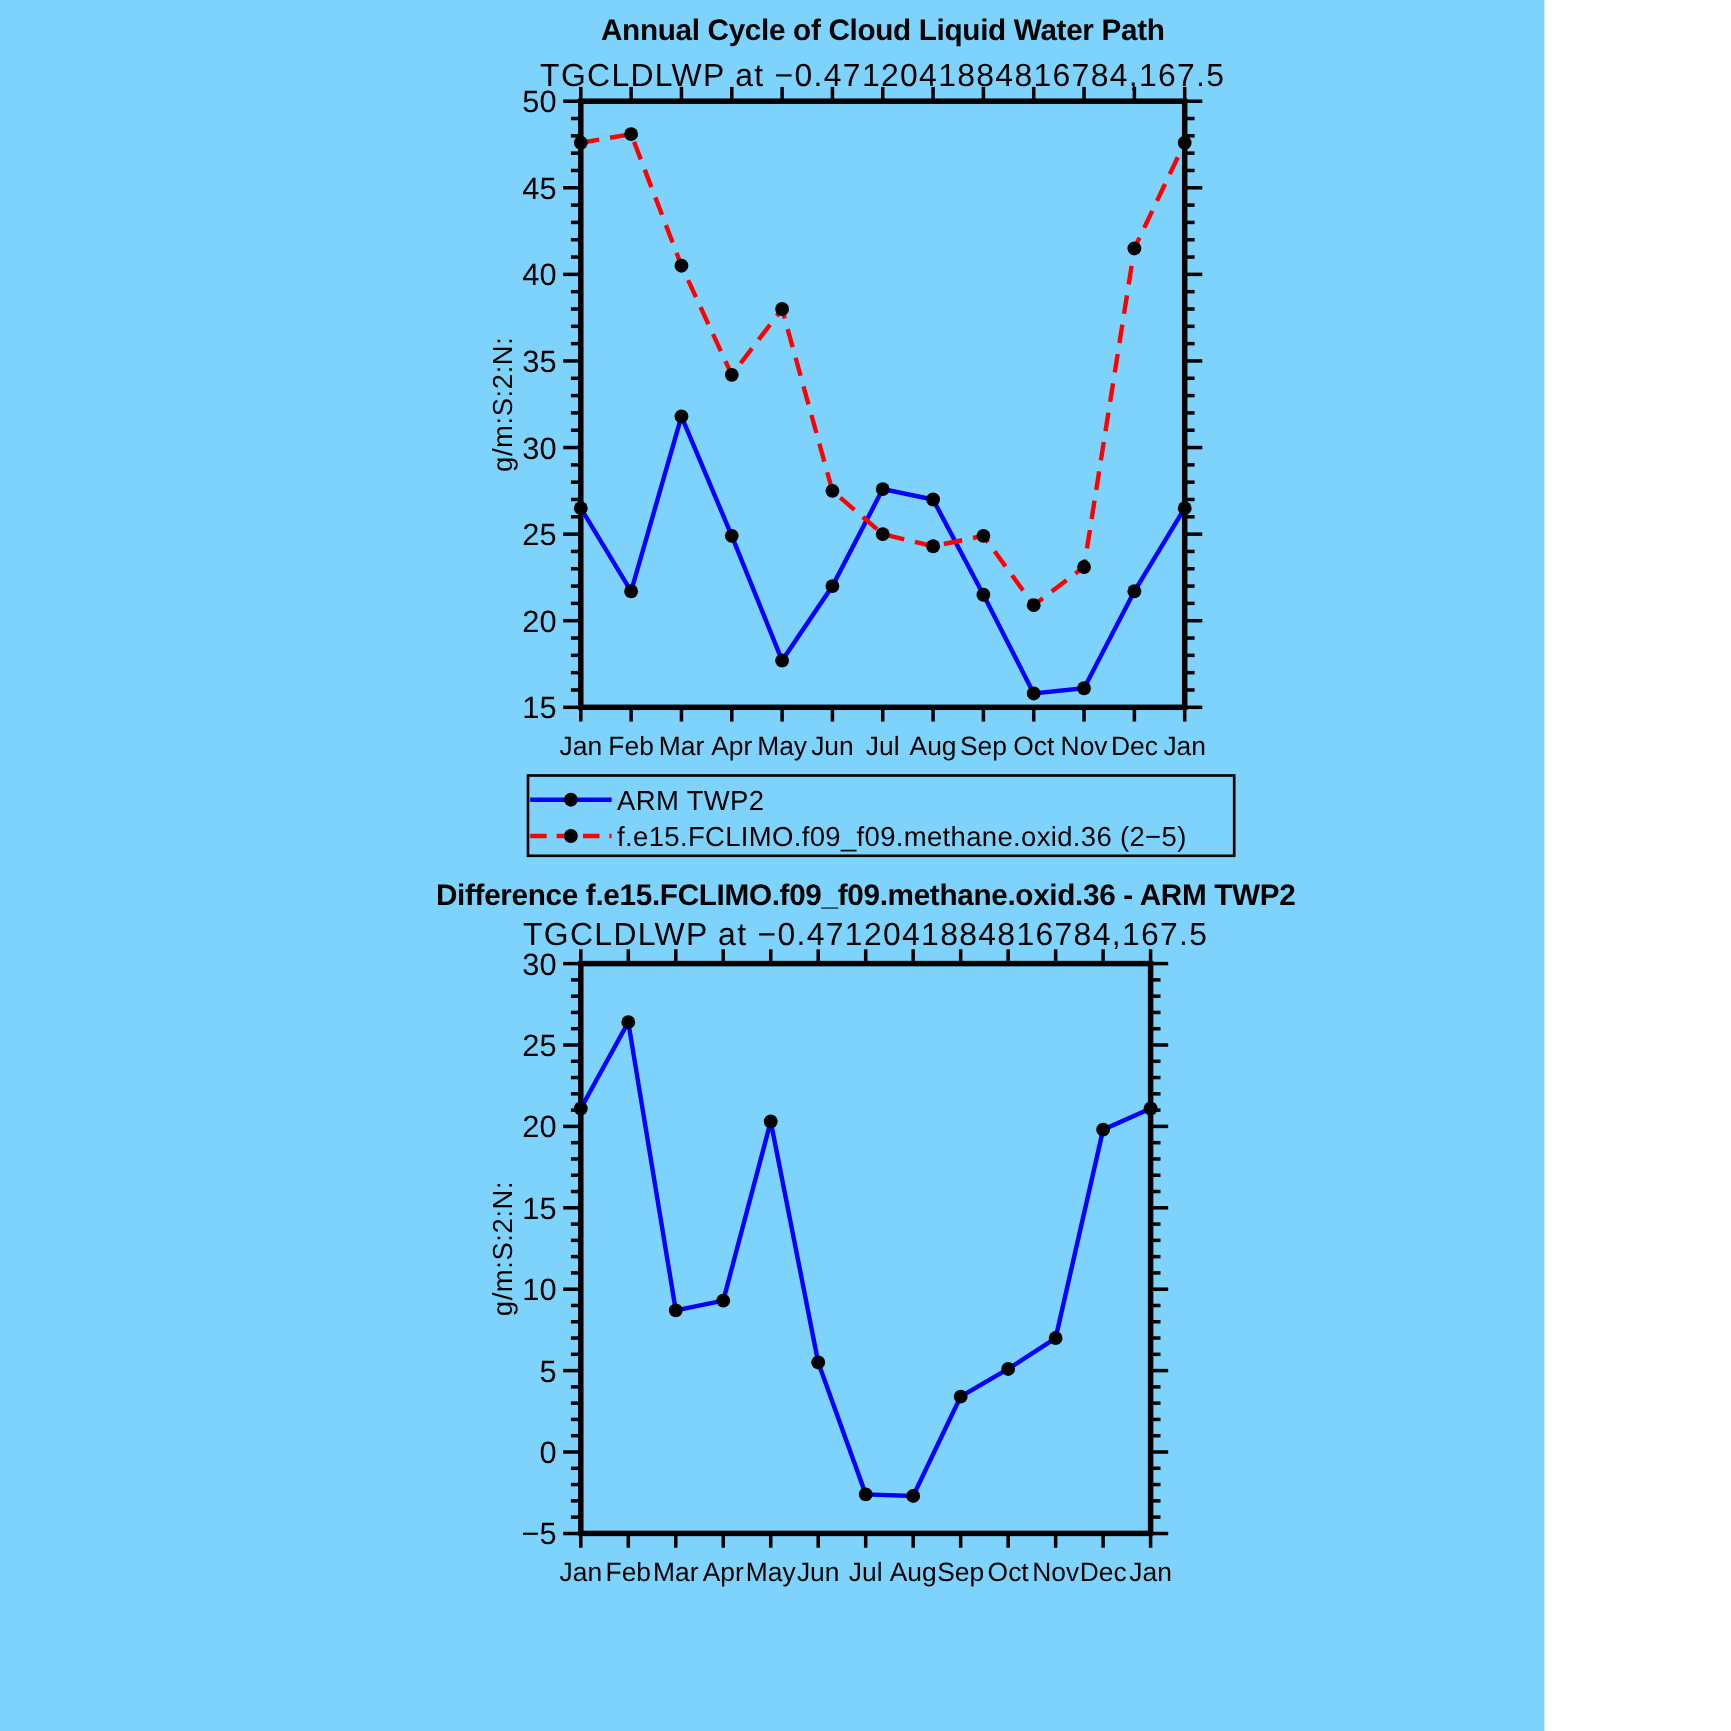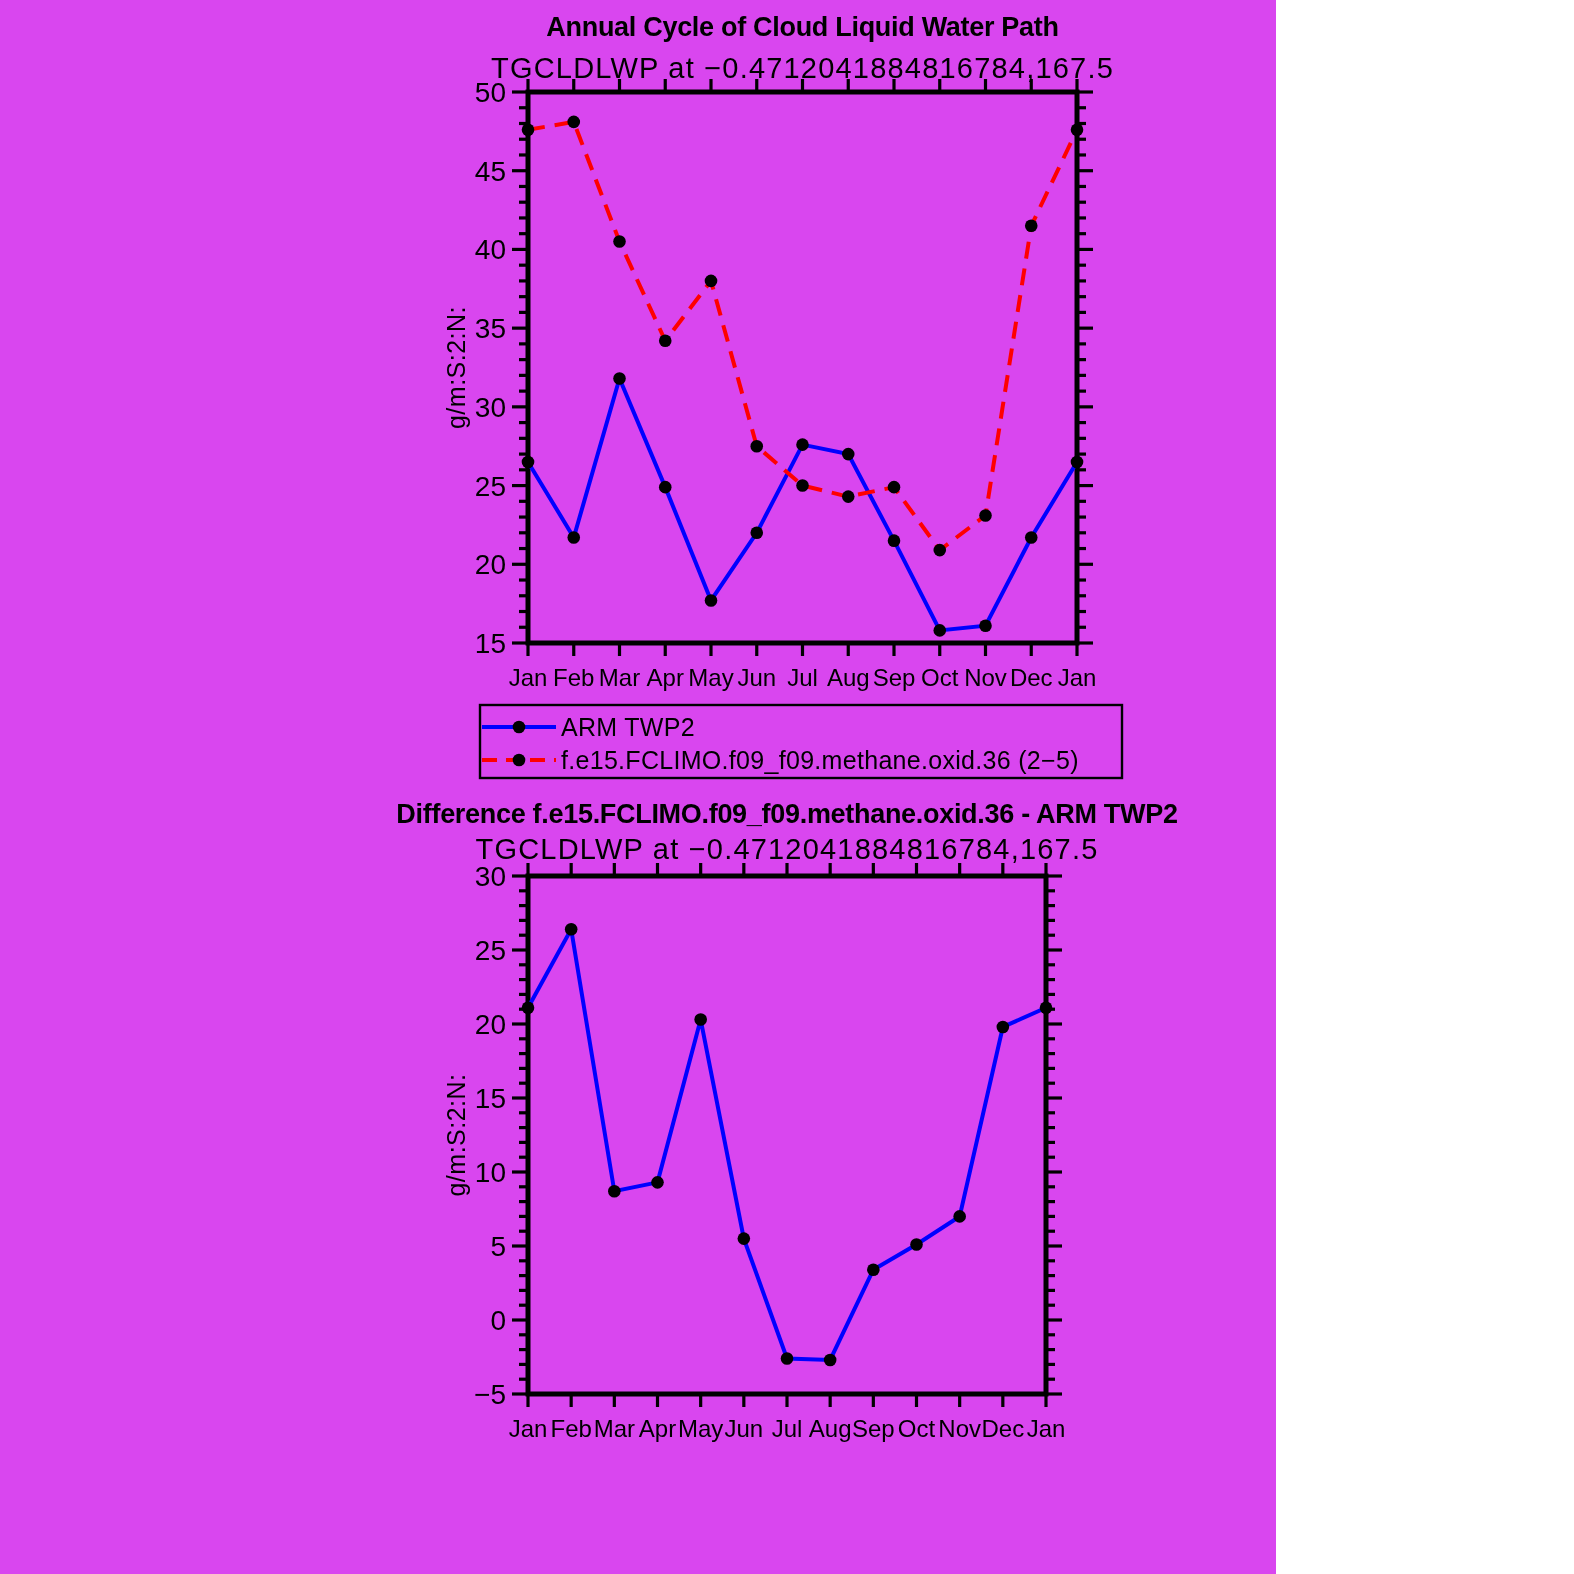--- a/index.html
+++ b/index.html
@@ -1,20 +1,20 @@
 <!DOCTYPE html>
 <html><head>
 <meta charset="utf-8">
 <style>
   html, body { margin: 0; padding: 0; background: #ffffff; }
   .page {
     position: relative;
-    width: 1276px;
+    width: 1404px;
     height: 1574px;
-    background: #d946ef;
+    background: #7dd3fc;
     overflow: hidden;
   }
   svg { position: absolute; left: 0; top: 0; }
   text { fill: #000000; }
   .title     { font: bold 27px "Liberation Sans", sans-serif; letter-spacing: -0.3px; }
   .subtitle  { font: 29px "Liberation Sans", sans-serif; letter-spacing: 1.2px; }
   .ytick     { font: 28px "Liberation Sans", sans-serif; }
   .xtick     { font: 24px "Liberation Sans", sans-serif; }
   .ylabel    { font: 25px "Liberation Sans", sans-serif; letter-spacing: 0.5px; }
   .legend-label { font: 25px "Liberation Sans", sans-serif; letter-spacing: 0.3px; }

